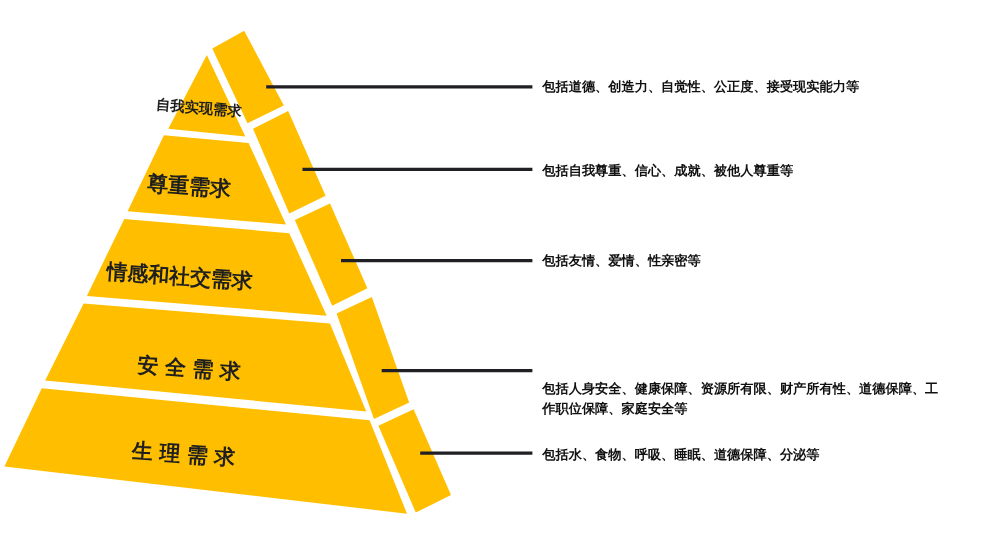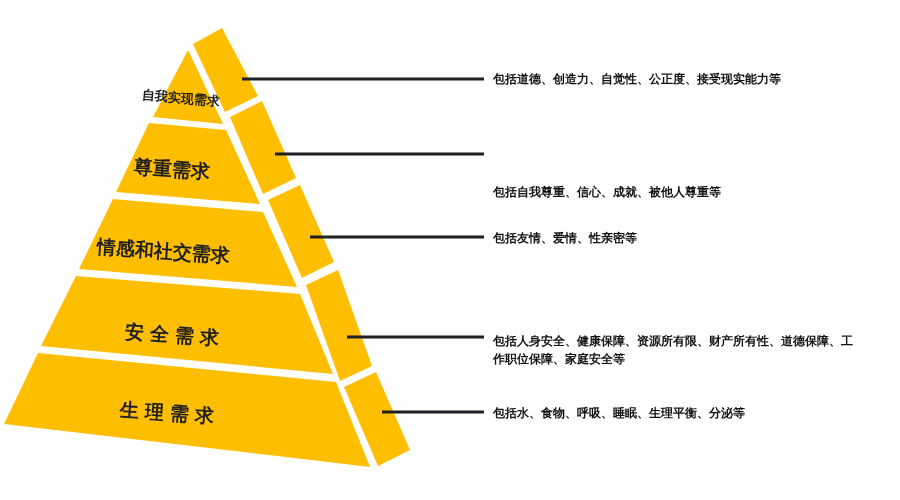--- a/index.html
+++ b/index.html
@@ -36,16 +36,16 @@
     </g>
 </svg>
 
 <div class="level-label" id="lbl0" style="left: 142px; top: 85.5px; font-size: 13px; letter-spacing: 0px; transform: rotate(5deg);">自我实现需求</div>
 <div class="level-label" id="lbl1" style="left: 134px; top: 153.5px; font-size: 19px; letter-spacing: 0px; transform: rotate(4deg);">尊重需求</div>
 <div class="level-label" id="lbl2" style="left: 97px; top: 233.5px; font-size: 19px; letter-spacing: 0px; transform: rotate(4deg);">情感和社交需求</div>
 <div class="level-label" id="lbl3" style="left: 125px; top: 318.5px; font-size: 19px; letter-spacing: 6px; transform: rotate(4deg);">安全需求</div>
 <div class="level-label" id="lbl4" style="left: 120px; top: 396.5px; font-size: 19px; letter-spacing: 6px; transform: rotate(4deg);">生理需求</div>
 
 <div class="desc" id="desc0" style="top: 70px;">包括道德、创造力、自觉性、公正度、接受现实能力等</div>
-<div class="desc" id="desc1" style="top: 146px; margin-top: 37px;">包括自我尊重、信心、成就、被他人尊重等</div>
-<div class="desc" id="desc2" style="top: 229px;">包括友情、爱情、性亲密等</div>
-<div class="desc" id="desc3" style="top: 332px;">包括人身安全、健康保障、资源所有限、财产所有性、道德保障、工作职位保障、家庭安全等</div>
-<div class="desc" id="desc4" style="top: 404px;">包括水、食物、呼吸、睡眠、生理平衡、分泌等</div>
+<div class="desc" id="desc1" style="top: 146px;">包括自我尊重、信心、成就、被他人尊重等</div>
+<div class="desc" id="desc2" style="top: 229px; font-family: Liberation Mono, monospace;">包括友情、爱情、性亲密等</div>
+<div class="desc" id="desc3" style="top: 344px;">包括人身安全、健康保障、资源所有限、财产所有性、道德保障、工作职位保障、家庭安全等</div>
+<div class="desc" id="desc4" style="top: 404px;">包括水、食物、呼吸、睡眠、道德保障、分泌等</div>
 
 </body></html>

